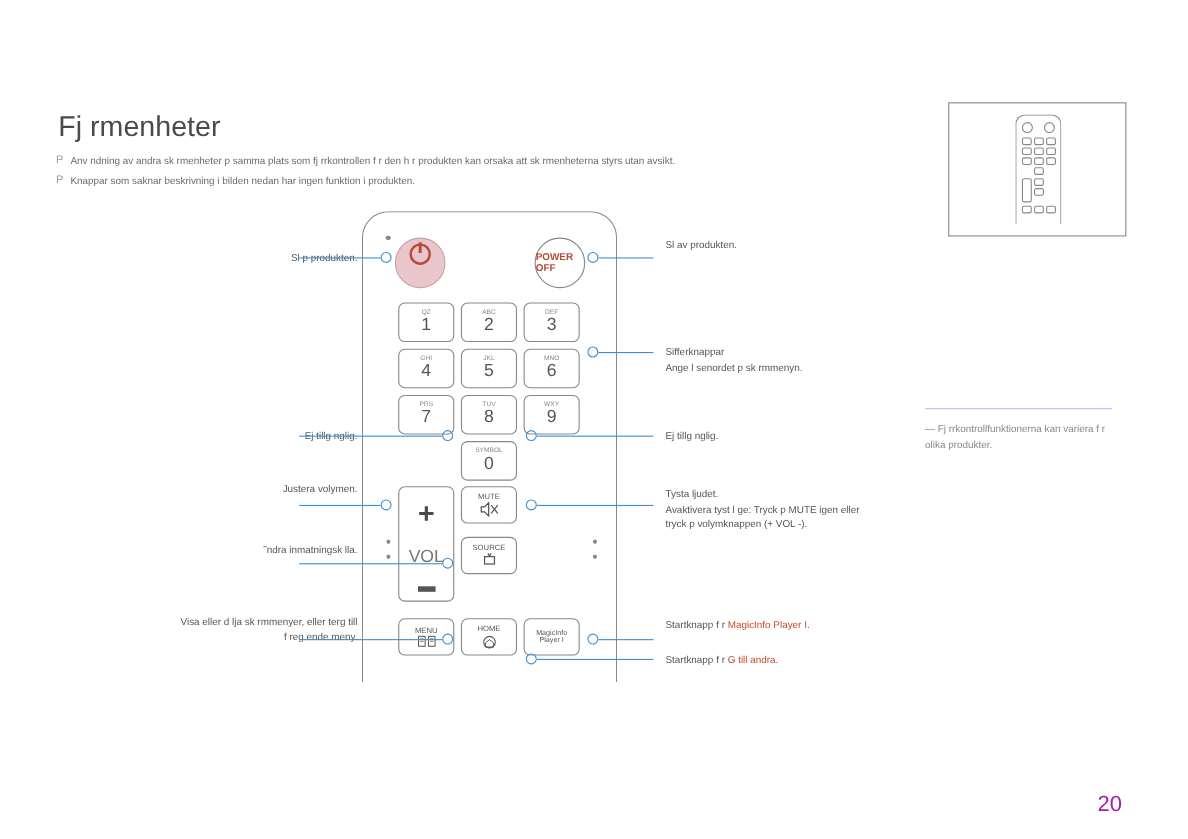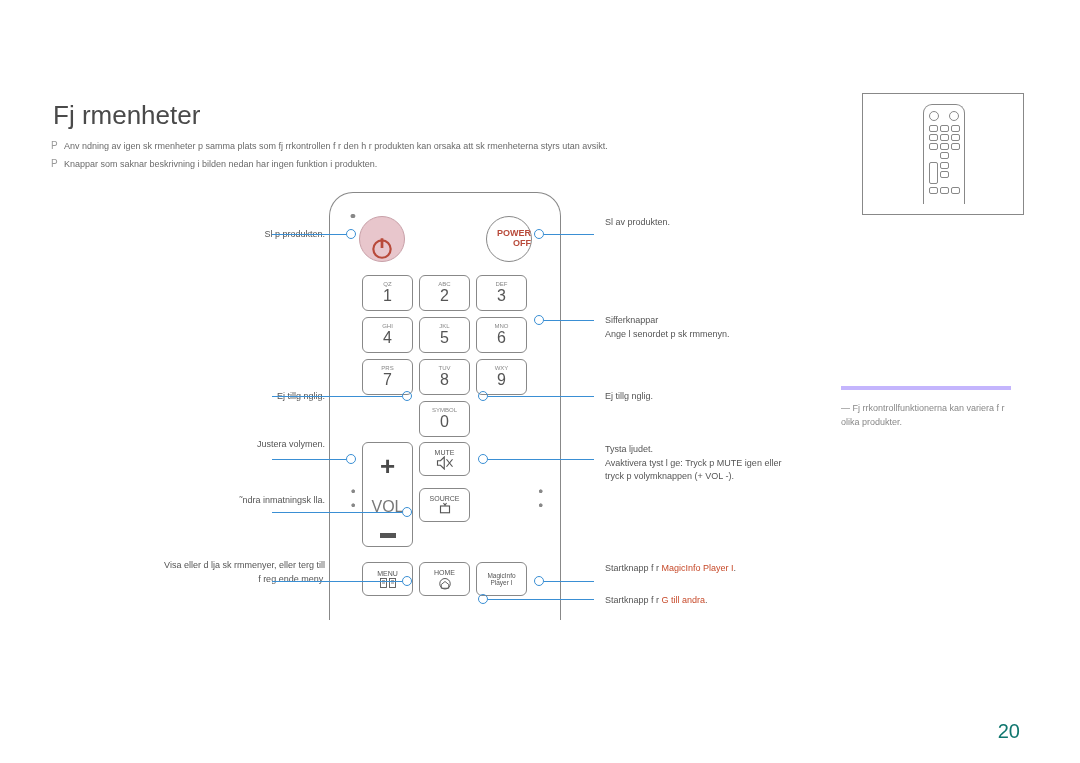--- a/index.html
+++ b/index.html
@@ -8,21 +8,21 @@
 .note{position:absolute;font-size:9px;color:#6a6a6a;line-height:1.4}
 .note .music{position:absolute;left:-13px;top:-1px;font-size:10px;color:#999}
 .n1{left:64px;top:140px}
 .n2{left:64px;top:158px}
 
 
 .remote{position:absolute;left:329px;top:192px;width:232px;height:428px}
 .remote-body{position:absolute;left:0;top:0;width:232px;height:428px;border:1.5px solid #888;border-radius:24px 24px 0 0;border-bottom:none;background:#fff}
 
 
-.pwr{position:absolute;top:24px;width:46px;height:46px;border-radius:50%;display:flex;align-items:flex-end;justify-content:center;font-size:10px}
+.pwr{position:absolute;top:24px;width:46px;height:46px;border-radius:50%;display:flex;align-items:flex-start;justify-content:center;font-size:10px}
 .pwr-on{left:30px;background:#E8C6CC;border:1px solid #c8a0a8}
 .pwr-on svg{width:26px;height:26px}
 .pwr-off{left:157px;border:1.5px solid #888;flex-direction:column;color:#B84A3A;font-weight:bold;line-height:1.1;font-size:9px}
 .ir{position:absolute;left:21px;top:16px;font-size:14px;color:#888;letter-spacing:-4px}
 
 
 .keypad{position:absolute;left:33px;top:83px;width:166px;display:flex;flex-wrap:wrap;gap:6px}
 .key{width:51px;height:36px;border:1.5px solid #888;border-radius:6px;display:flex;flex-direction:column;align-items:center;justify-content:center;background:#fff}
 .key .sub{font-size:6px;color:#888;line-height:1}
 .key .num{font-size:16px;color:#555;line-height:1.1}
@@ -53,32 +53,32 @@
 .co .t{white-space:pre-line}
 .ptr{position:absolute;height:1px}
 .ptr .line{position:absolute;height:1px;background:#3a8fd4;top:5px}
 .ptr .dot{position:absolute;width:10px;height:10px;border:1.5px solid #3a8fd4;border-radius:50%;top:0;background:transparent}
 
 
 .sidefig{position:absolute;left:862px;top:93px;width:162px;height:122px;border:1px solid #888}
 .miniremote{position:absolute;left:60px;top:10px;width:42px;height:100px;border:1.5px solid #888;border-radius:9px 9px 0 0;border-bottom:none}
 .miniremote .r{position:absolute;border:1px solid #888;border-radius:2px}
 
-.sidenote{position:absolute;left:841px;top:386px;width:170px;font-size:9px;color:#888;border-top:4px solid #c4b5fd;padding-top:12px;line-height:1.5}
+.sidenote{position:absolute;left:841px;top:371px;width:170px;font-size:9px;color:#888;border-top:1px solid #c4b5fd;padding-top:12px;line-height:1.5}
 .sidenote .dash{color:#888}
 
-.page{position:absolute;right:60px;bottom:20px;font-size:20px;color:#0f766e}
+.page{position:absolute;right:60px;bottom:20px;font-size:20px;color:#a21caf}
 .hl{color:#C74A2A}
 </style>
 </head>
 <body>
 
 <div class="title">Fj rmenheter</div>
 
-<div class="note n1"><span class="music">P</span><span>Anv ndning av igen sk rmenheter p  samma plats som fj rrkontrollen f r den h r produkten kan orsaka att sk rmenheterna styrs utan avsikt.</span></div>
+<div class="note n1"><span class="music">P</span><span>Anv ndning av andra sk rmenheter p  samma plats som fj rrkontrollen f r den h r produkten kan orsaka att sk rmenheterna styrs utan avsikt.</span></div>
 <div class="note n2"><span class="music">P</span><span>Knappar som saknar beskrivning i bilden nedan har ingen funktion i produkten.</span></div>
 
 <div class="remote">
   <div class="remote-body"></div>
   <div class="ir">••</div>
   <div class="pwr pwr-on">
     <svg viewBox="0 0 24 24">
         <circle cx="12" cy="13" r="8" fill="none" stroke="#B84A3A" stroke-width="2"></circle>
         <line x1="12" y1="3" x2="12" y2="12" stroke="#B84A3A" stroke-width="2.5"></line>
       </svg>

